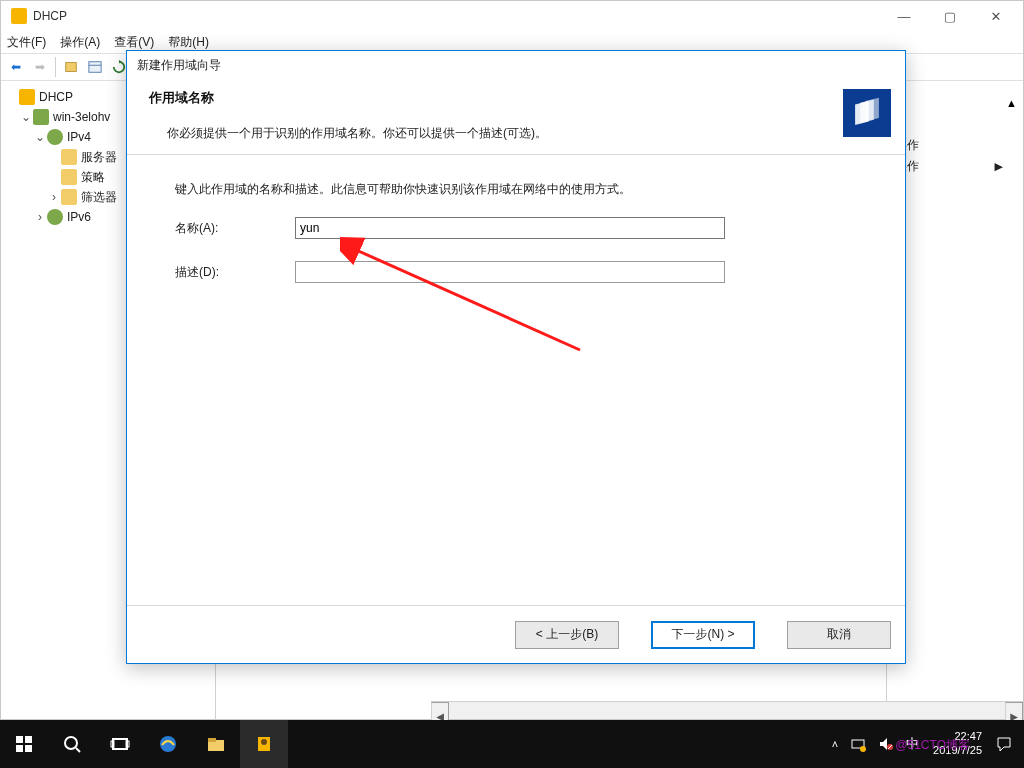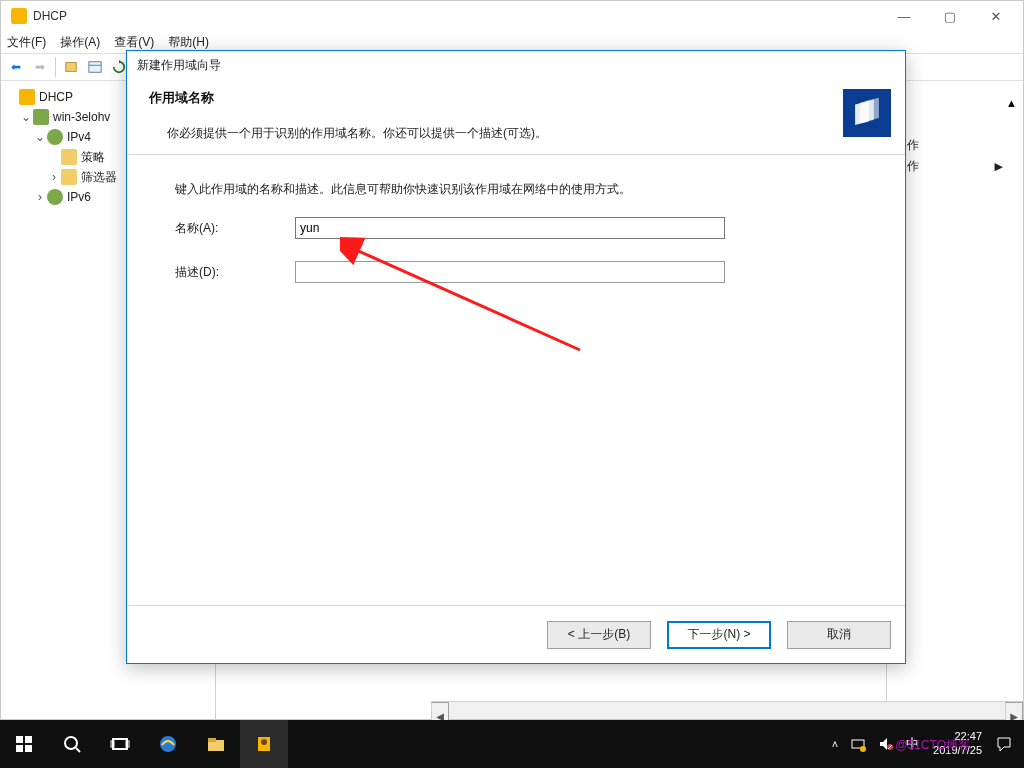--- a/index.html
+++ b/index.html
@@ -61,21 +61,21 @@
   .wiz-header .banner { width:48px; height:48px; background:#0a3d91; display:flex; align-items:center; justify-content:center; }
   .wiz-header .banner svg { width:34px; height:34px; }
 
   .wiz-body { position:absolute; left:0; right:0; top:106px; bottom:58px; padding: 24px 48px; font-size:12px; color:#222; }
   .instr { margin-bottom:19px; }
   .form-row { display:flex; align-items:center; margin-bottom:22px; }
   .form-row label { width:120px; }
   .form-row input { width:430px; height:22px; border:1px solid #767676; padding:1px 4px; font-size:12px; font-family:inherit; background:#fff; }
   .form-row input.desc { border-color:#999; }
 
-  .wiz-buttons { position:absolute; left:0; right:0; bottom:0; height:58px; border-top:1px solid #d8d8d8; display:flex; align-items:center; justify-content:flex-end; padding:0 14px; gap:16px; }
+  .wiz-buttons { position:absolute; left:0; right:0; bottom:0; height:58px; border-top:1px solid #d8d8d8; display:flex; align-items:center; justify-content:flex-end; padding:0 14px; gap:32px; }
   .btn { width:104px; height:28px; font-size:12px; background:#e9e9e9; border:1px solid #a0a0a0; color:#222; cursor:default; display:flex; align-items:center; justify-content:center; }
   .btn.primary { border:2px solid #0078d7; background:#fff; }
 
   
   .annot-arrow { position:absolute; z-index:15; pointer-events:none; }
 
   
   .taskbar { position:absolute; left:0; right:0; bottom:0; height:48px; background:#101010; display:flex; align-items:center; color:#fff; }
   .tb-seg { width:48px; height:48px; display:flex; align-items:center; justify-content:center; }
   .tb-seg svg { width:20px; height:20px; }
@@ -149,20 +149,25 @@
         <span>win-3elohv</span>
       </div>
       <div class="tree-row indent2">
         <span class="exp">⌄</span>
           <span class="ic ipv4"></span>
         <span>IPv4</span>
       </div>
       <div class="tree-row indent3">
         <span class="exp"></span>
           <span class="ic folder"></span>
+        <span>服务器</span>
+      </div>
+      <div class="tree-row indent3">
+        <span class="exp"></span>
+          <span class="ic folder"></span>
         <span>策略</span>
       </div>
       <div class="tree-row indent3">
         <span class="exp">›</span>
           <span class="ic folder"></span>
         <span>筛选器</span>
       </div>
       <div class="tree-row indent2">
         <span class="exp">›</span>
           <span class="ic ipv6"></span>

